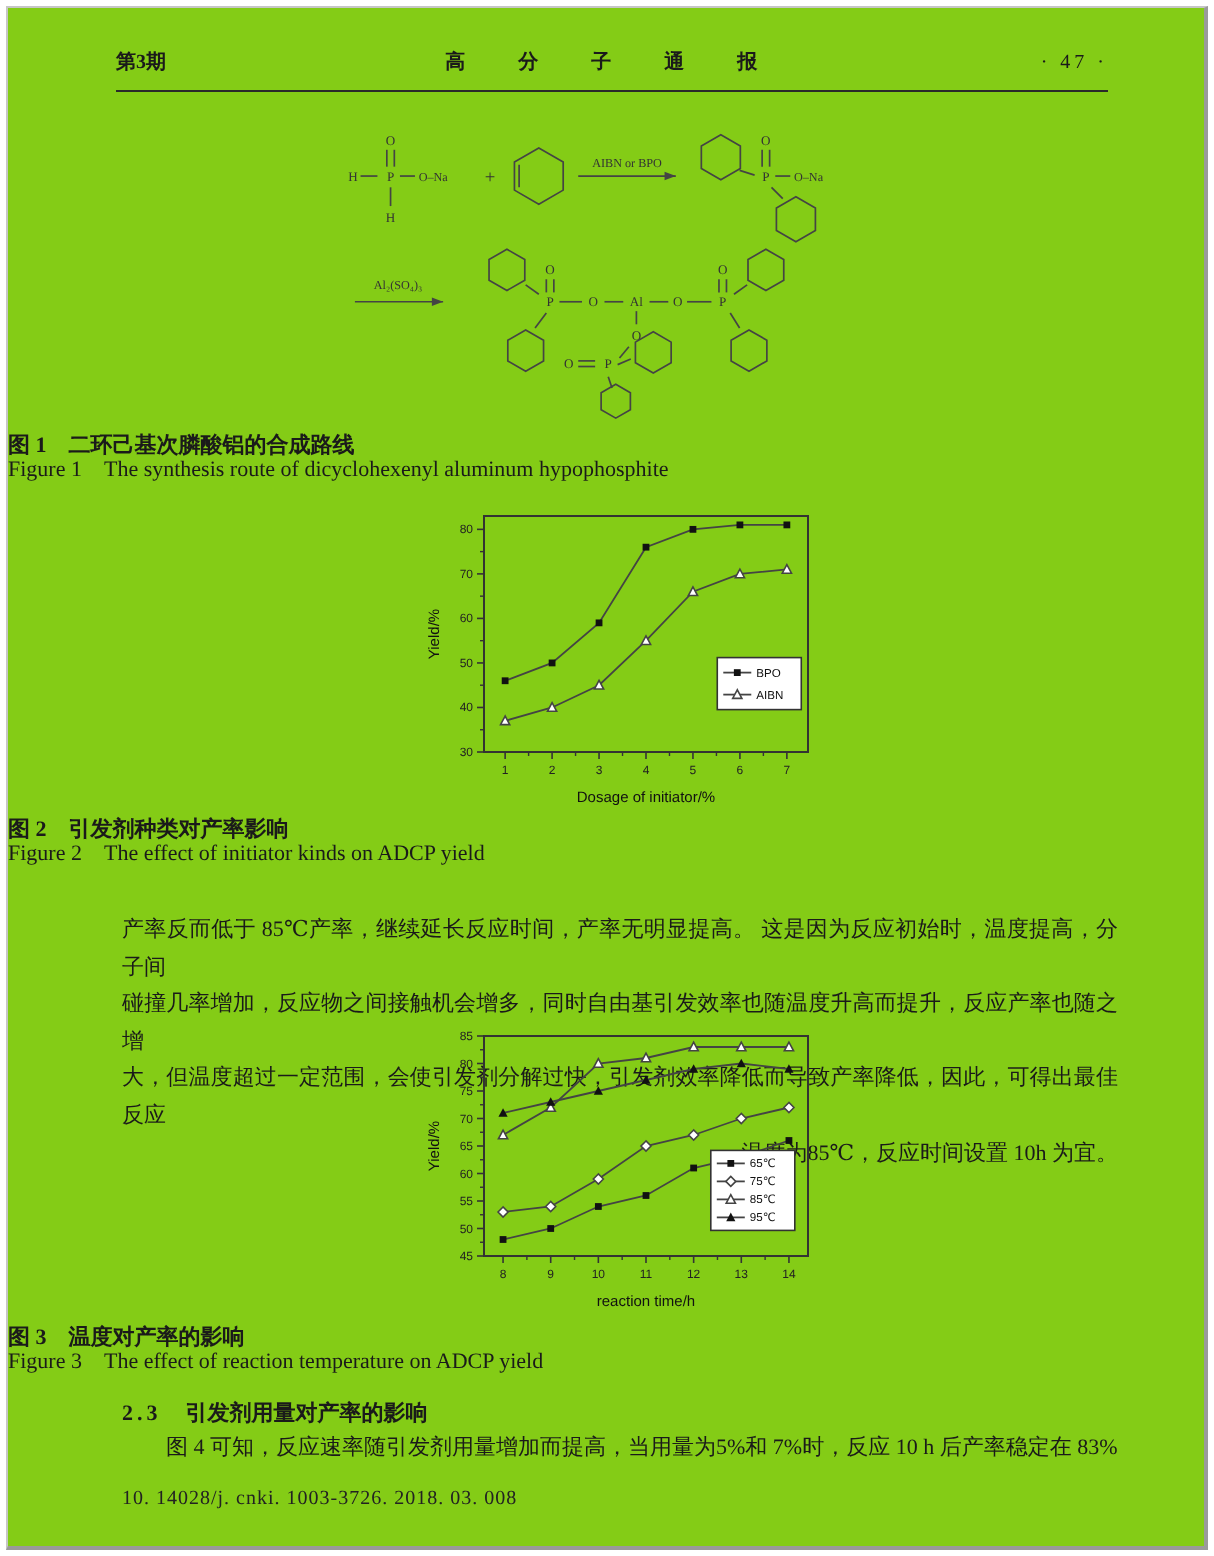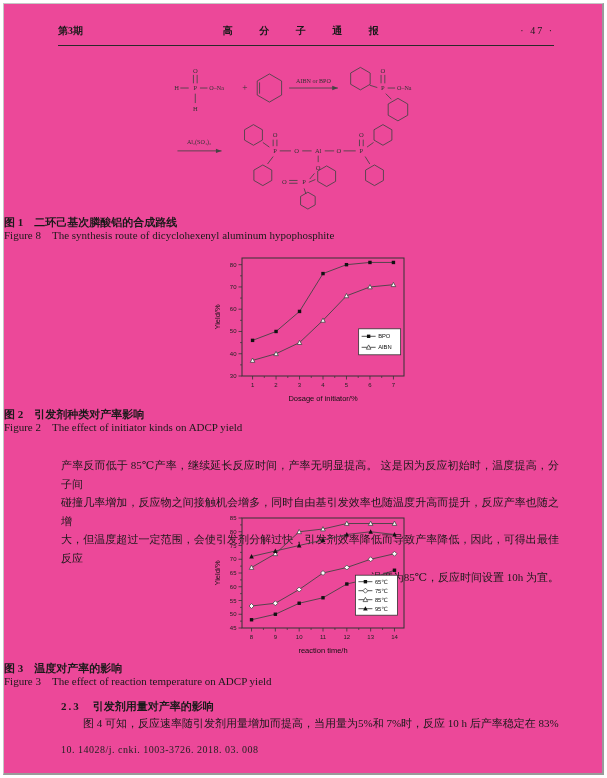--- a/index.html
+++ b/index.html
@@ -3,21 +3,21 @@
 <meta charset="utf-8">
 <style>
   html,body{margin:0;padding:0;}
   body{
     width:607px;height:778px;position:relative;overflow:hidden;
     background:#ffffff;color:#1a1a1a;
     font-family:"Liberation Serif","DejaVu Serif",serif;
   }
   .page{
     position:absolute;top:3px;left:3px;right:3px;bottom:3px;
-    background:#ec4899;
+    background:#84cc16;
     border:1px solid #c6c6c6;
     border-right:2px solid #9a9a9a;
     border-bottom:2px solid #9a9a9a;
   }
   
   .header{
     position:absolute;top:20px;left:54px;right:48px;
     display:flex;justify-content:space-between;align-items:baseline;
     border-bottom:1.5px solid #2a2a2a;padding-bottom:7px;
     font-size:10px;
@@ -148,21 +148,21 @@
         <text x="143" y="134.5">P</text>
         <text x="122" y="134.5">O</text>
       </g>
     </svg>
   </div>
 
   <div class="caption cap-zh" style="top:211px">
     <span>图 1</span><span class="gap">二环己基次膦酸铝的合成路线</span>
   </div>
   <div class="caption" style="top:225px">
-    <span>Figure 8</span><span class="gap">The synthesis route of dicyclohexenyl aluminum hypophosphite</span>
+    <span>Figure 1</span><span class="gap">The synthesis route of dicyclohexenyl aluminum hypophosphite</span>
   </div>
 
   <div class="chart" style="top:246px"><svg width="200" height="156" viewBox="0 0 200 156" style="font-family: &quot;Liberation Sans&quot;, &quot;DejaVu Sans&quot;, sans-serif;">
         <rect x="30" y="8" width="162" height="118" fill="none" stroke="#333" stroke-width="1"></rect>
         <line x1="40.565217391304344" y1="126" x2="40.565217391304344" y2="129.5" stroke="#333" stroke-width="0.8"></line>
         <text x="40.565217391304344" y="137" text-anchor="middle" font-size="6" fill="#222">1</text>
         <line x1="52.30434782608695" y1="126" x2="52.30434782608695" y2="128" stroke="#333" stroke-width="0.7"></line>
         <line x1="64.04347826086956" y1="126" x2="64.04347826086956" y2="129.5" stroke="#333" stroke-width="0.8"></line>
         <text x="64.04347826086956" y="137" text-anchor="middle" font-size="6" fill="#222">2</text>
         <line x1="75.78260869565217" y1="126" x2="75.78260869565217" y2="128" stroke="#333" stroke-width="0.7"></line>

